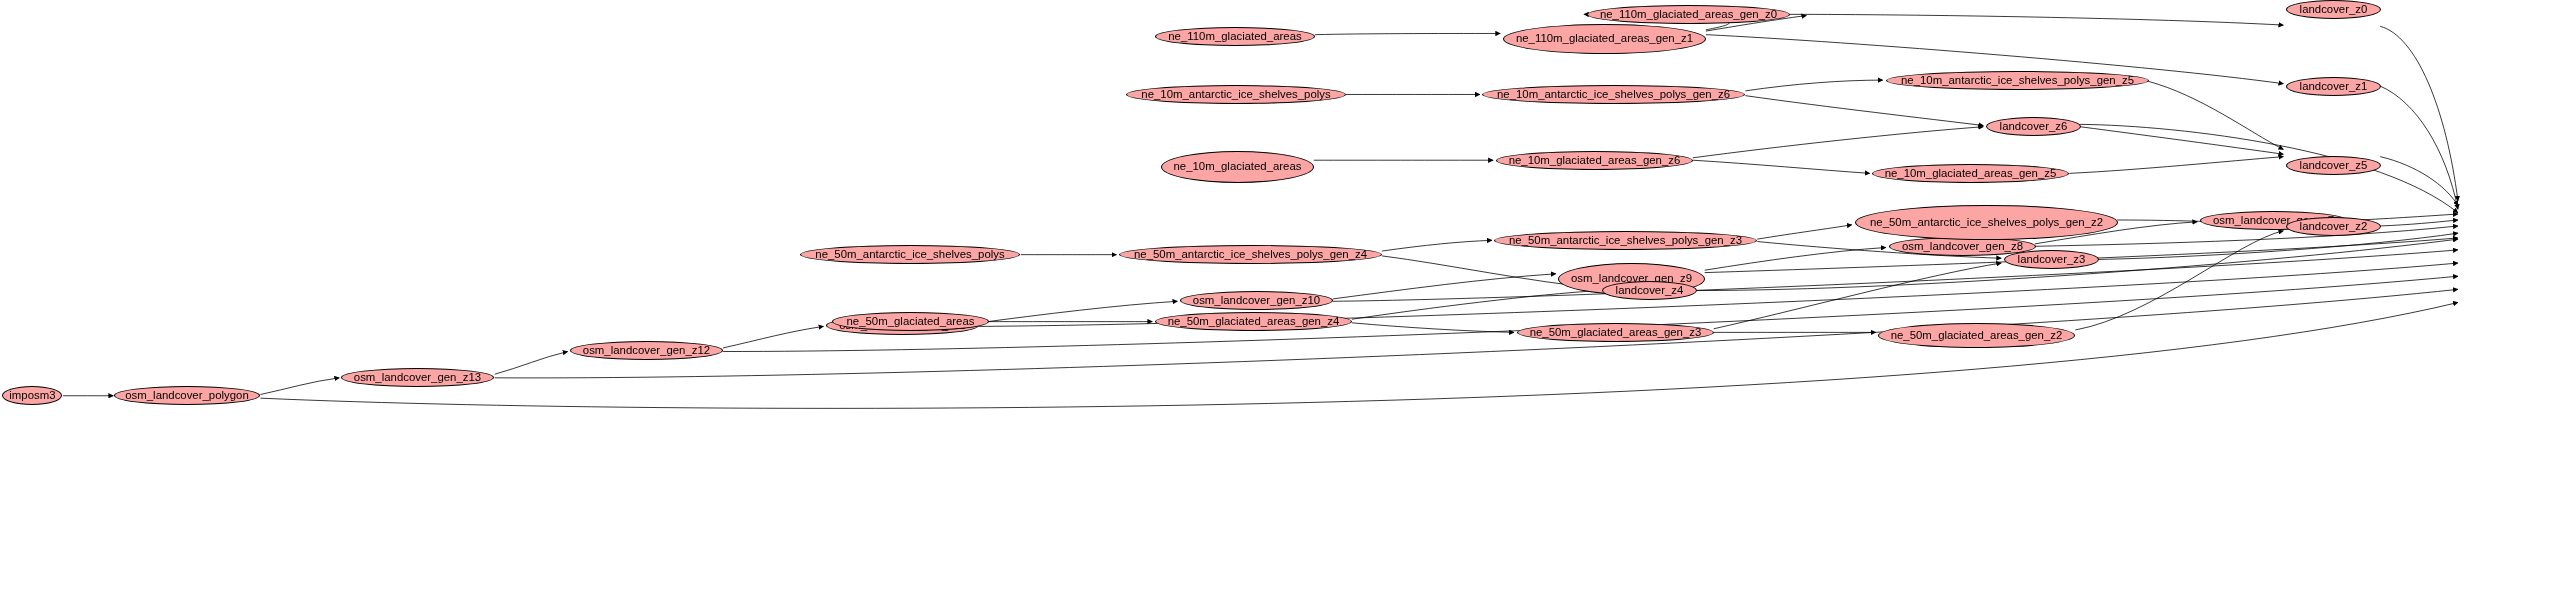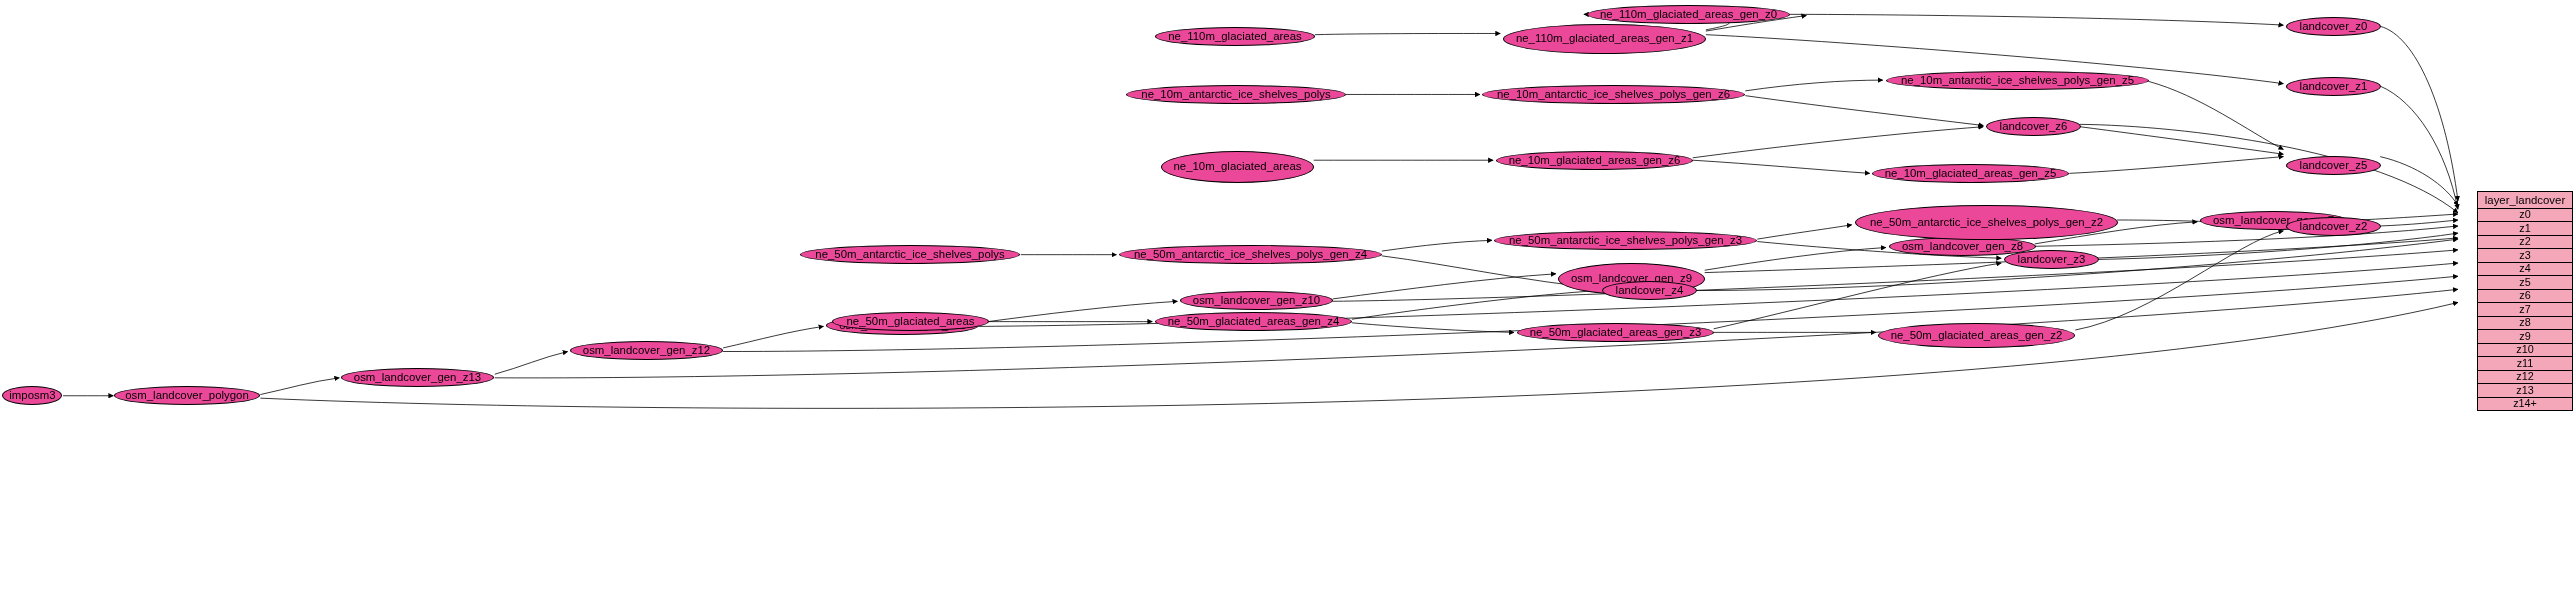--- a/index.html
+++ b/index.html
@@ -25,21 +25,21 @@
     height: 602px;
   }
   .node {
     position: absolute;
     box-sizing: border-box;
     display: flex;
     align-items: center;
     justify-content: center;
     border: 0.6px solid #000000;
     border-radius: 50%;
-    background: #ec4899;
+    background: #fca5a5;
     color: #000000;
     font-size: 11.4px;
     white-space: nowrap;
     line-height: 1;
   }
   .legend {
     position: absolute;
     box-sizing: border-box;
     border: 0.6px solid #000000;
     background: #f4a7b9;
@@ -170,34 +170,16 @@
   <div class="node" style="left:1155px; top:312px; width:197px; height:19px;">ne_50m_glaciated_areas_gen_z4</div>
   <div class="node" style="left:1517px; top:323px; width:197px; height:19px;">ne_50m_glaciated_areas_gen_z3</div>
   <div class="node" style="left:1878px; top:323px; width:197px; height:25px;">ne_50m_glaciated_areas_gen_z2</div>
 
   <div class="node" style="left:1986px; top:117px; width:95px; height:19px;">landcover_z6</div>
   <div class="node" style="left:2286px; top:156px; width:95px; height:19px;">landcover_z5</div>
   <div class="node" style="left:1602px; top:281px; width:95px; height:19px;">landcover_z4</div>
   <div class="node" style="left:2004px; top:250px; width:95px; height:19px;">landcover_z3</div>
   <div class="node" style="left:2286px; top:217px; width:95px; height:19px;">landcover_z2</div>
   <div class="node" style="left:2286px; top:77px; width:95px; height:19px;">landcover_z1</div>
-  <div class="node" style="left:2286px; top:17px; width:95px; height:19px;text-align:right;">landcover_z0</div>
+  <div class="node" style="left:2286px; top:0; width:95px; height:19px;text-align:right;">landcover_z0</div>
 
-  <div class="legend" style="left:2477px; top:191px; width:96px;">
-    <div class="legend-title">layer_landcover</div>
-    <div class="legend-row">z0</div>
-    <div class="legend-row">z1</div>
-    <div class="legend-row">z2</div>
-    <div class="legend-row">z3</div>
-    <div class="legend-row">z4</div>
-    <div class="legend-row">z5</div>
-    <div class="legend-row">z6</div>
-    <div class="legend-row">z7</div>
-    <div class="legend-row">z8</div>
-    <div class="legend-row">z9</div>
-    <div class="legend-row">z10</div>
-    <div class="legend-row">z11</div>
-    <div class="legend-row">z12</div>
-    <div class="legend-row">z13</div>
-    <div class="legend-row">z14+</div>
-  </div>
 </div>
 
 
 </body></html>

